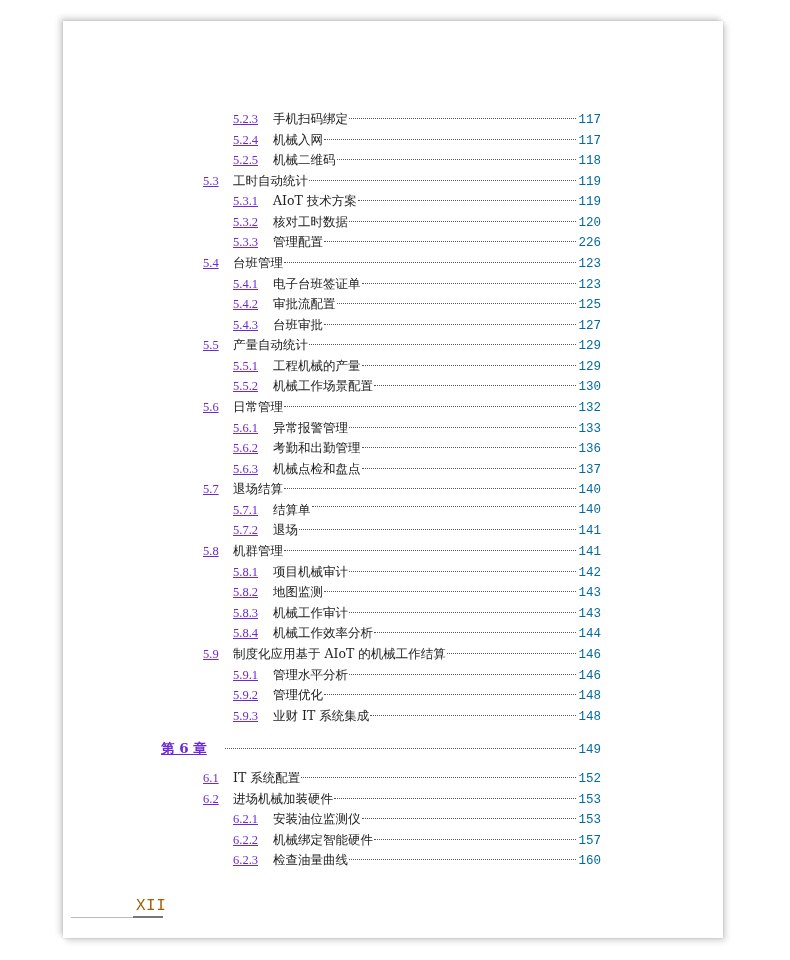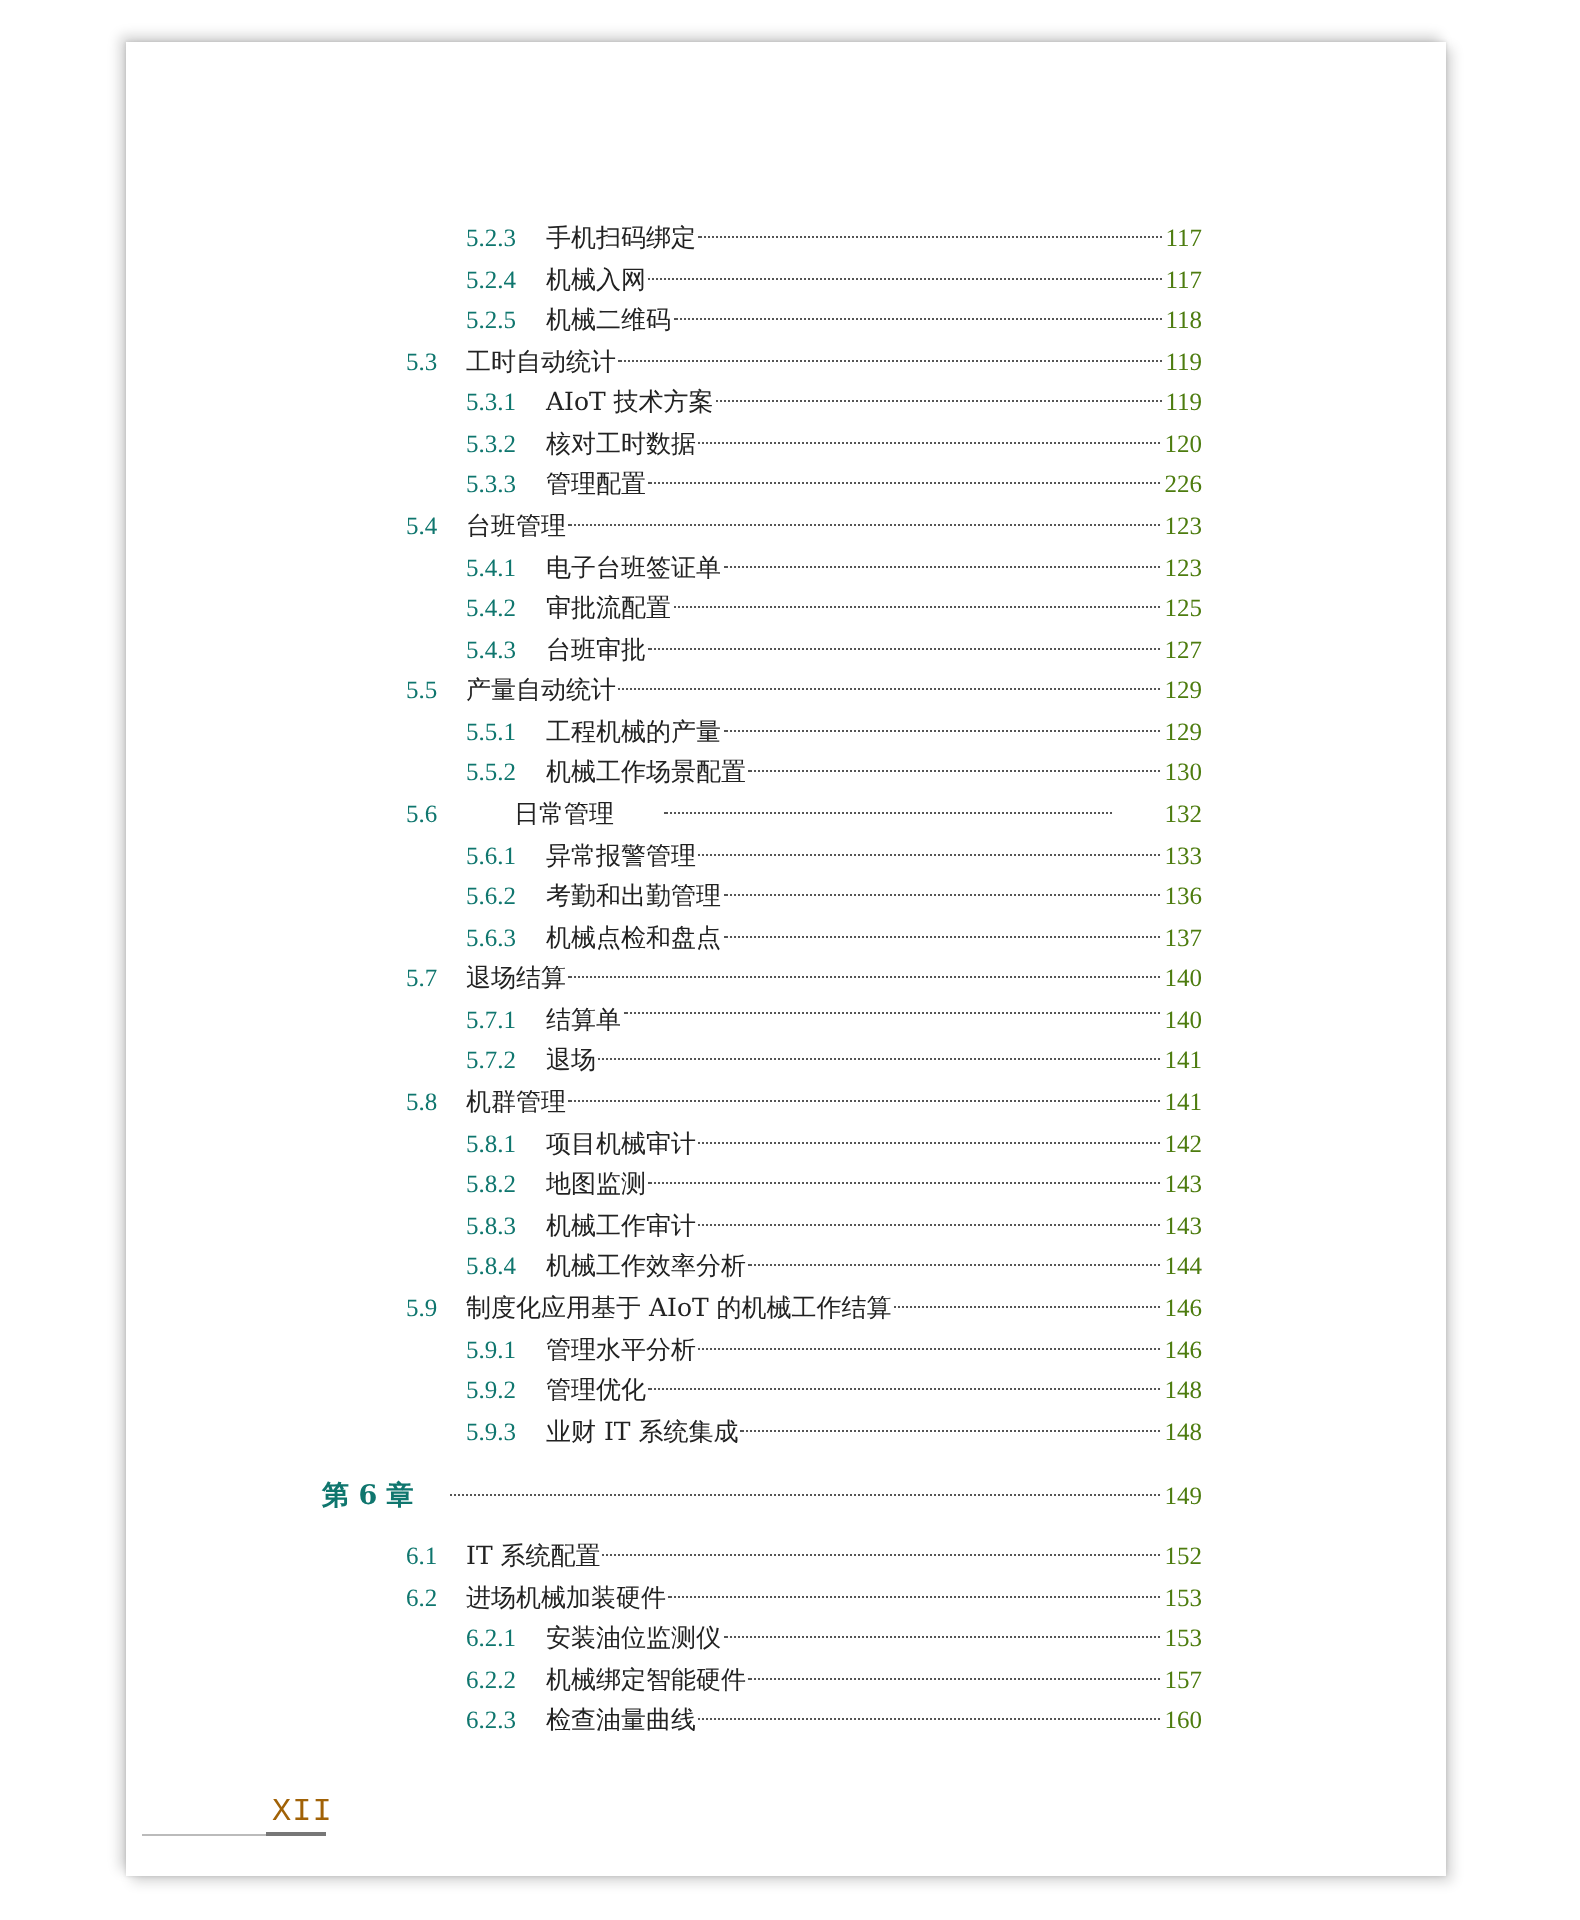--- a/index.html
+++ b/index.html
@@ -19,31 +19,31 @@
   .toc { position: absolute; left: 0; top: 0; width: 100%; height: 100%; }
   .row {
     position: absolute;
     height: 18px;
     display: flex;
     align-items: baseline;
     font-size: 12.5px;
     line-height: 18px;
     white-space: nowrap;
   }
-  .row .num { display: inline-block; color: #0f766e; font-family: "Liberation Serif", serif; font-size: 12.5px; }
+  .row .num { display: inline-block; color: #6d28d9; font-family: "Liberation Serif", serif; font-size: 12.5px; text-decoration: underline; }
   .row .title { color: #222; }
   .row .leader {
     flex: 1 1 auto;
     margin: 0 2px 0 1px;
     border-bottom: 1.4px dotted #555;
     height: 0;
     position: relative;
     top: -4px;
   }
-  .row .pg { font-family: Liberation Serif, serif; font-size: 12.5px; color: #4d7c0f; text-align: right; }
+  .row .pg { font-family: Liberation Mono, monospace; font-size: 12.5px; color: #0369a1; text-align: right; }
   .row.level-sub { left: 170px; right: 122px; }
   .row.level-sub .num { width: 40px; }
   .row.level-sec { left: 140px; right: 122px; }
   .row.level-sec .num { width: 30px; }
   .row.level-chap { left: 77px; right: 122px; font-weight: bold; font-size: 13.5px; height: 20px; line-height: 20px; }
   .row.level-chap .num { width: 63px; font-family: "DejaVu Serif", serif; font-size: 13.5px; font-weight: bold; margin-left: 21px; }
   .row.level-chap .title { font-weight: bold; font-size: 13.5px; }
   .row.level-chap .pg { font-weight: normal; }
   .footer {
     position: absolute; left: 0; top: 868px; width: 120px; height: 30px;
@@ -137,21 +137,21 @@
         <span class="title">工程机械的产量</span>
         <span class="leader"></span>
         <span class="pg">129</span>
       </div>
       <div class="row level-sub" style="top: 356px;">
         <span class="num">5.5.2</span>
         <span class="title">机械工作场景配置</span>
         <span class="leader"></span>
         <span class="pg">130</span>
       </div>
-      <div class="row level-sec" style="top: 377px; gap: 24px;">
+      <div class="row level-sec" style="top: 377px;">
         <span class="num">5.6</span>
         <span class="title">日常管理</span>
         <span class="leader"></span>
         <span class="pg">132</span>
       </div>
       <div class="row level-sub" style="top: 398px;">
         <span class="num">5.6.1</span>
         <span class="title">异常报警管理</span>
         <span class="leader"></span>
         <span class="pg">133</span>

